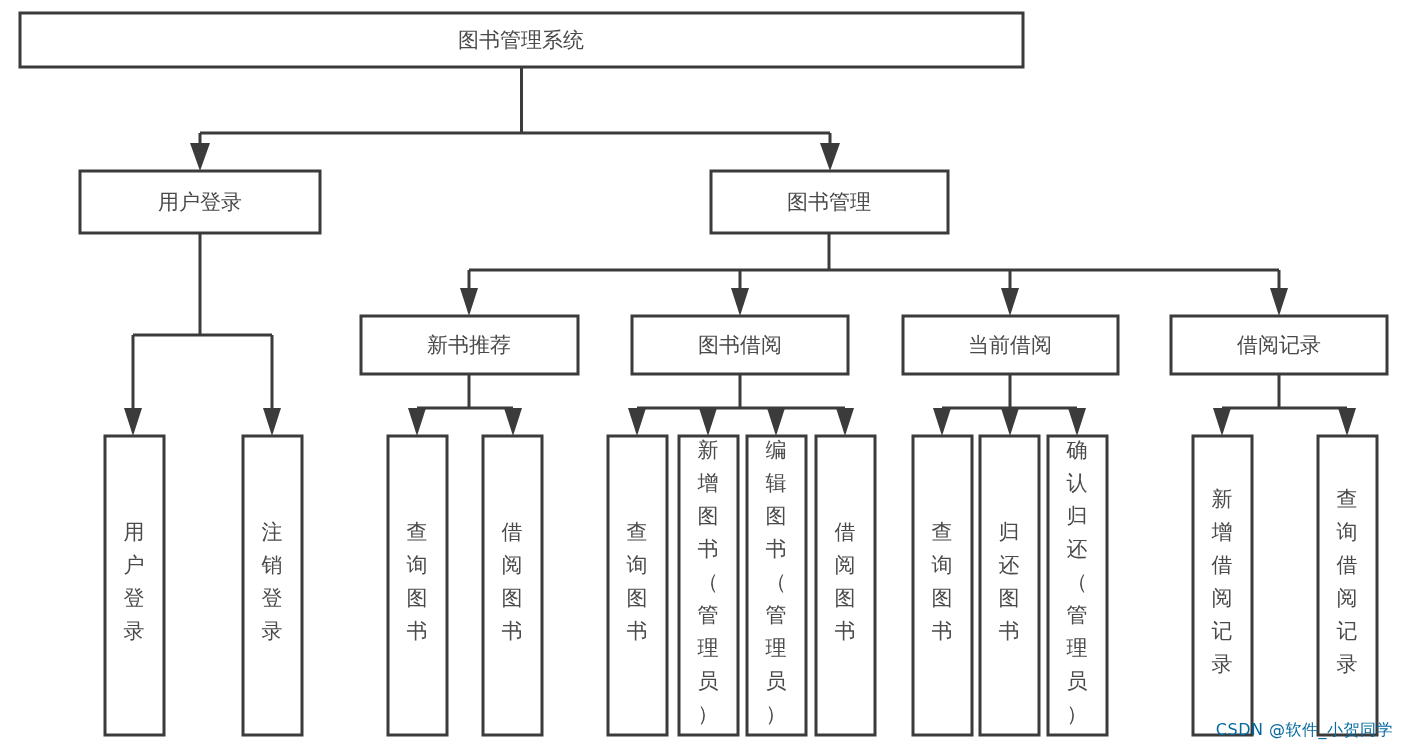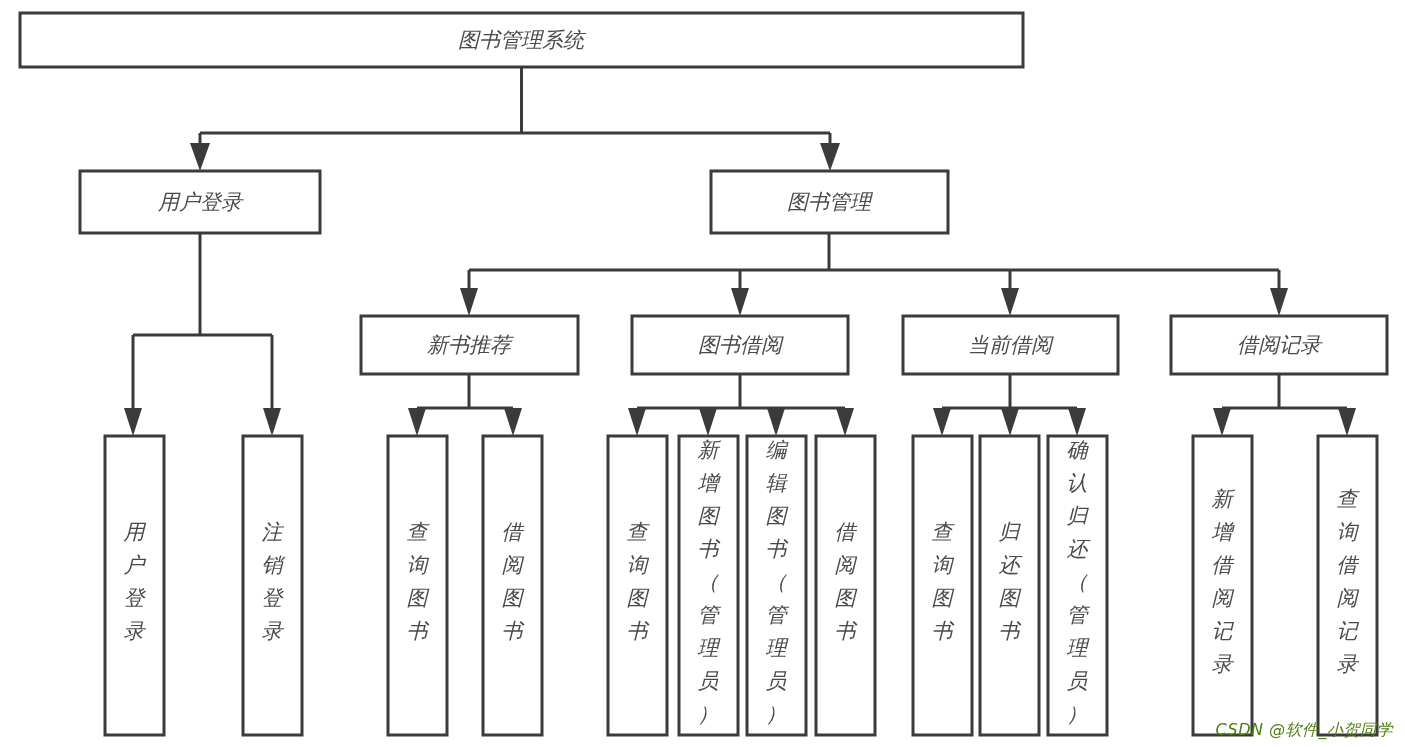--- a/index.html
+++ b/index.html
@@ -11,21 +11,20 @@
     width: 1405px;
     height: 747px;
     font-family: "DejaVu Sans", "Liberation Sans", sans-serif;
     overflow: hidden;
   }
   #diagram-root {
     position: relative;
     width: 1405px;
     height: 747px;
     background: #ffffff;
-    font-style: italic;
   }
   svg#tree-svg {
     position: absolute;
     left: 0;
     top: 0;
     width: 1405px;
     height: 747px;
     display: block;
   }
   .node-box {
@@ -55,21 +54,21 @@
     font-family: "DejaVu Sans", "Liberation Sans", sans-serif;
     font-size: 21px;
     text-anchor: middle;
   }
   .watermark {
     position: absolute;
     right: 12px;
     bottom: 6px;
     font-family: "DejaVu Sans", "Liberation Sans", sans-serif;
     font-size: 16px;
-    color: #4d7c0f;
+    color: #0369a1;
     letter-spacing: 0.5px;
     white-space: nowrap;
     user-select: none;
   }
 </style>
 </head>
 <body>
 
 <div id="diagram-root">
 

